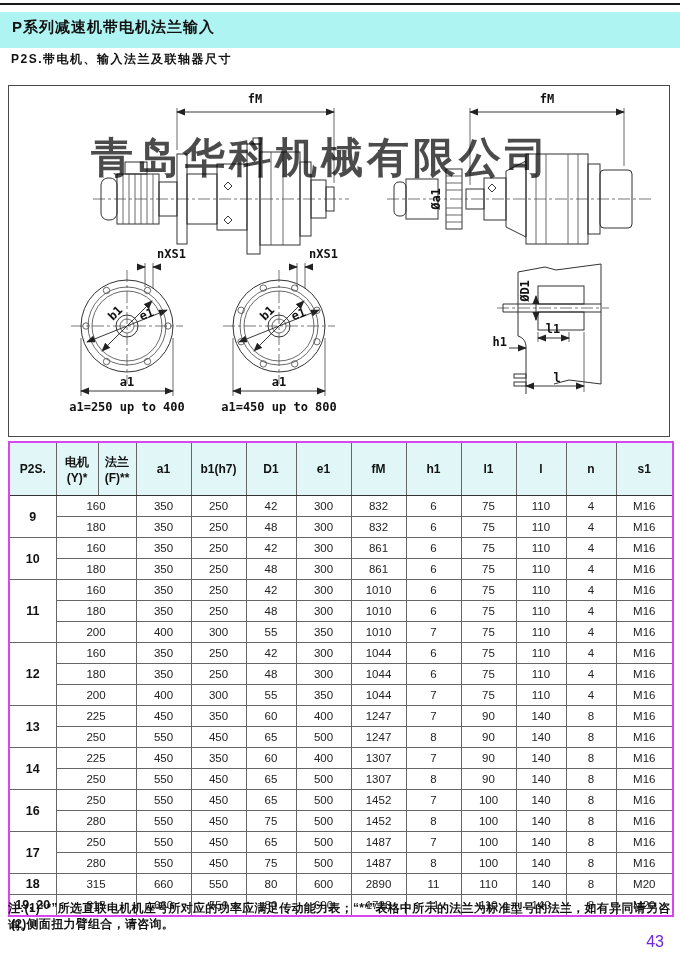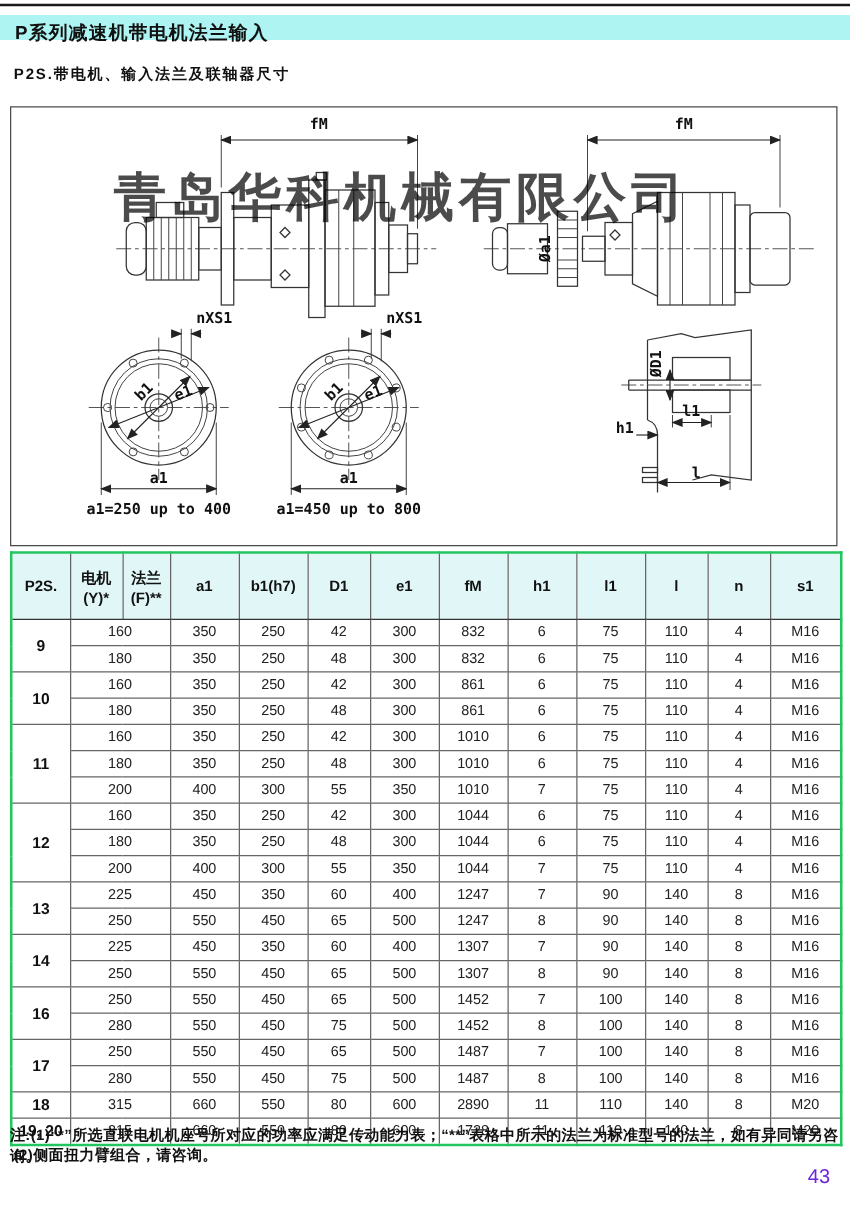--- a/index.html
+++ b/index.html
@@ -2,21 +2,21 @@
 <html><head>
 <meta charset="utf-8">
 <style>
   html,body{margin:0;padding:0;}
   body{
     width:680px;height:973px;position:relative;background:#ffffff;
     font-family:"Liberation Sans", sans-serif;color:#111;overflow:hidden;
   }
   .topline{position:absolute;top:3px;left:0;width:680px;height:2px;background:#1a1a1a;}
   .banner{
-    position:absolute;top:12px;left:0;width:680px;height:20px;background:#aef4f2;
+    position:absolute;top:12px;left:0;width:680px;height:36px;background:#aef4f2;
     line-height:30px;padding-left:12px;box-sizing:border-box;
     font-size:15px;font-weight:bold;letter-spacing:1px;
   }
   .subtitle{
     position:absolute;top:51px;left:11px;font-size:12px;font-weight:bold;letter-spacing:1.5px;
   }
   .drawing-box{
     position:absolute;top:85px;left:8px;width:660px;height:350px;
     border:1.5px solid #4a4a4a;background:#fff;
   }
@@ -27,21 +27,21 @@
   }
   svg{position:absolute;left:0;top:0;}
   svg .ln{stroke:#333;fill:none;stroke-width:1;}
   svg .thin{stroke:#444;fill:none;stroke-width:.8;}
   svg .cl{stroke:#555;fill:none;stroke-width:.8;stroke-dasharray:12 3 3 3;}
   svg .dim{stroke:#222;fill:none;stroke-width:.9;}
   svg text{fill:#111;stroke:none;font-family:"DejaVu Sans Mono", monospace;font-size:12px;font-weight:bold;}
   svg text.cap{font-size:12px;}
   .dims{
     position:absolute;top:441px;left:8px;border-collapse:collapse;table-layout:fixed;
-    border:2px solid #22c55e;background:#fff;
+    border:2px solid #d946ef;background:#fff;
   }
   .dims th,.dims td{
     border:1px solid #666;text-align:center;vertical-align:middle;padding:0;overflow:hidden;
   }
   .dims thead th{
     background:#e1f7f7;height:52px;font-size:12px;font-weight:bold;white-space:pre-line;
     border-bottom:1.5px solid #333;
   }
   .dims tbody td{height:20px;font-size:11.5px;color:#222;}
   .dims tbody tr.gs td{border-top:1.5px solid #333;}

